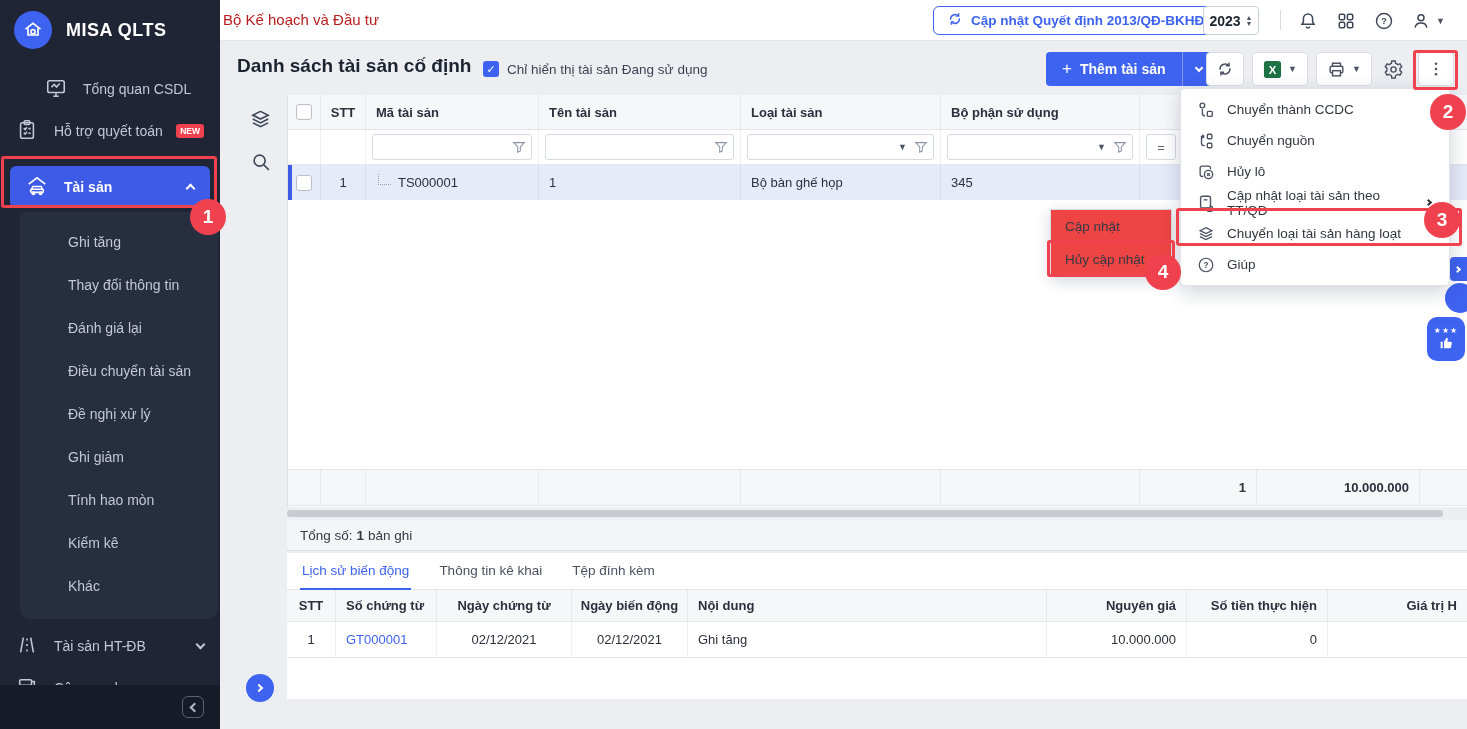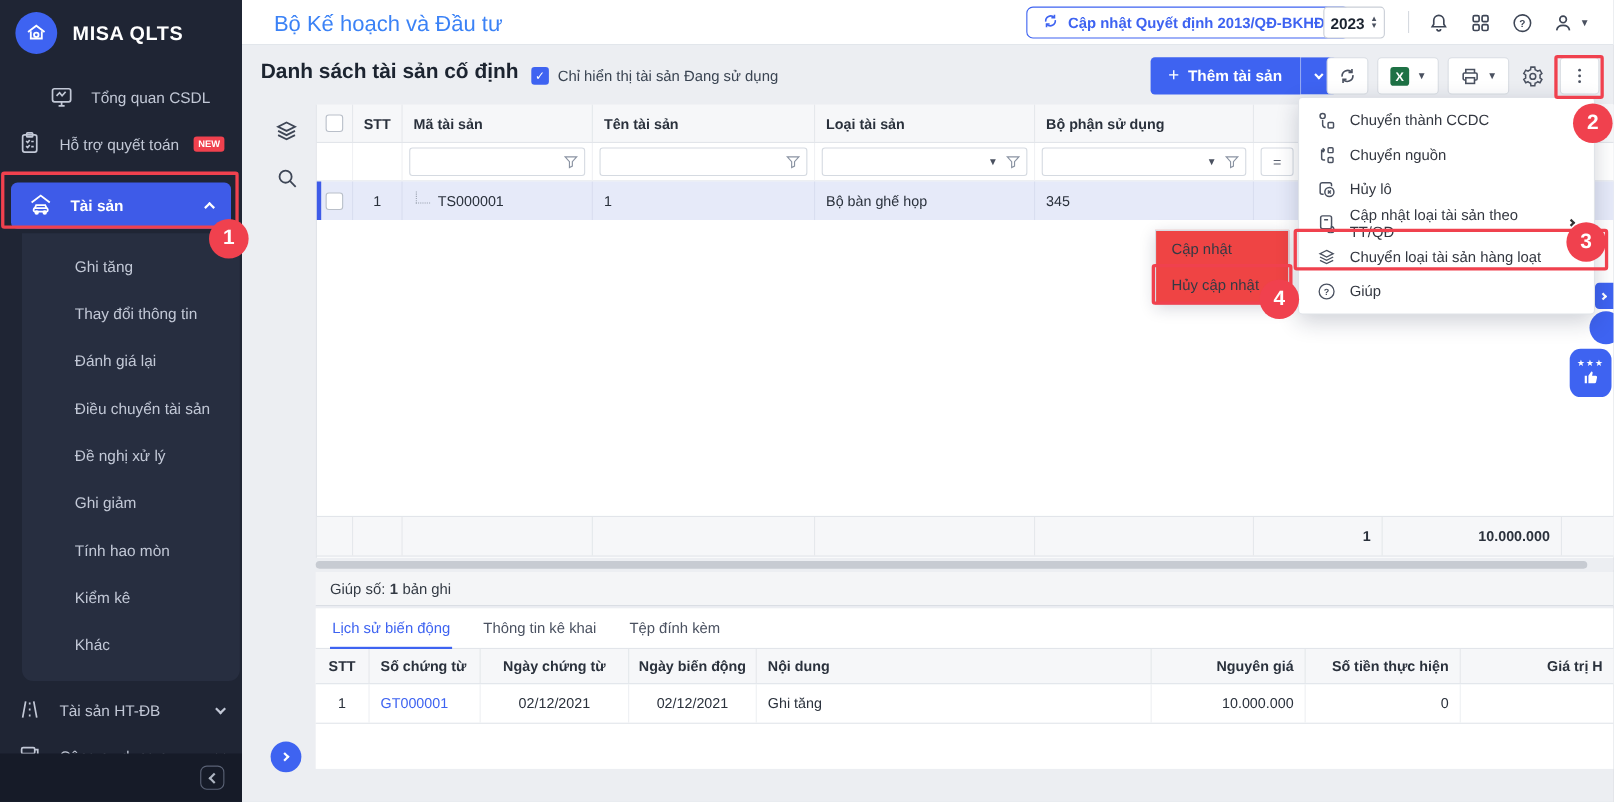--- a/index.html
+++ b/index.html
@@ -23,21 +23,21 @@
   .collapse-btn{position:absolute;right:16px;top:11px;width:22px;height:22px;border:1.5px solid #5A6275;border-radius:6px;background:transparent;display:flex;align-items:center;justify-content:center;color:#AEB5C2;cursor:pointer;}
 
   .chv{display:inline-block;width:7px;height:7px;border-right:2px solid currentColor;border-bottom:2px solid currentColor;}
   .chv.up{transform:rotate(-135deg);margin-top:3px;}
   .chv.down{transform:rotate(45deg);margin-bottom:3px;}
   .chv.left{transform:rotate(135deg);margin-left:3px;}
   .chv.right{transform:rotate(-45deg);margin-right:2px;}
 
   
   .topbar{left:220px;top:0;width:1247px;height:41px;background:#fff;border-bottom:1px solid #E2E6EB;z-index:4;}
-  .unit-name{position:absolute;left:29px;top:11px;font-size:20px;color:#3b82f6;}
+  .unit-name{position:absolute;left:3px;top:11px;font-size:15px;color:#b91c1c;}
   .update-btn{position:absolute;left:713px;top:6px;height:29px;display:flex;align-items:center;gap:8px;
     border:1px solid #3E63F1;border-radius:6px;padding:0 13px;color:#3E63F1;font-weight:bold;font-size:13.5px;background:#fff;cursor:pointer;}
   .year-box{position:absolute;left:983px;top:6px;width:56px;height:29px;border:1px solid #C9CED6;border-radius:4px;background:#fff;
     display:flex;align-items:center;justify-content:center;gap:5px;font-size:14px;font-weight:bold;color:#1C2430;cursor:pointer;}
   .spin{display:flex;flex-direction:column;line-height:6px;font-size:7px;color:#4A5160;}
   .tb-divider{position:absolute;left:1060px;top:10px;width:1px;height:20px;background:#D6DAE0;}
   .tb-icon{position:absolute;top:9px;width:24px;height:24px;display:flex;align-items:center;justify-content:center;color:#3E4656;cursor:pointer;}
 
   
   .pageheader{left:220px;top:41px;width:1155px;height:54px;background:#ECEEF2;z-index:4;}
@@ -403,21 +403,21 @@
       <div class="gc gc7">10.000.000</div>
       <div class="gc gc8" style="border-right:none;"></div>
     </div>
   </div>
 
   <div class="abs hscroll">
       <div class="thumb"></div>
     </div>
 
   <div class="abs total-bar">
-    <span>Giúp số:</span>
+    <span>Tổng số:</span>
     <b>1</b>
     <span>bản ghi</span>
   </div>
 
   <div class="abs detail-panel">
     <div class="tabs">
       <div class="tab active">Lịch sử biến động</div>
       <div class="tab">Thông tin kê khai</div>
       <div class="tab">Tệp đính kèm</div>
     </div>

